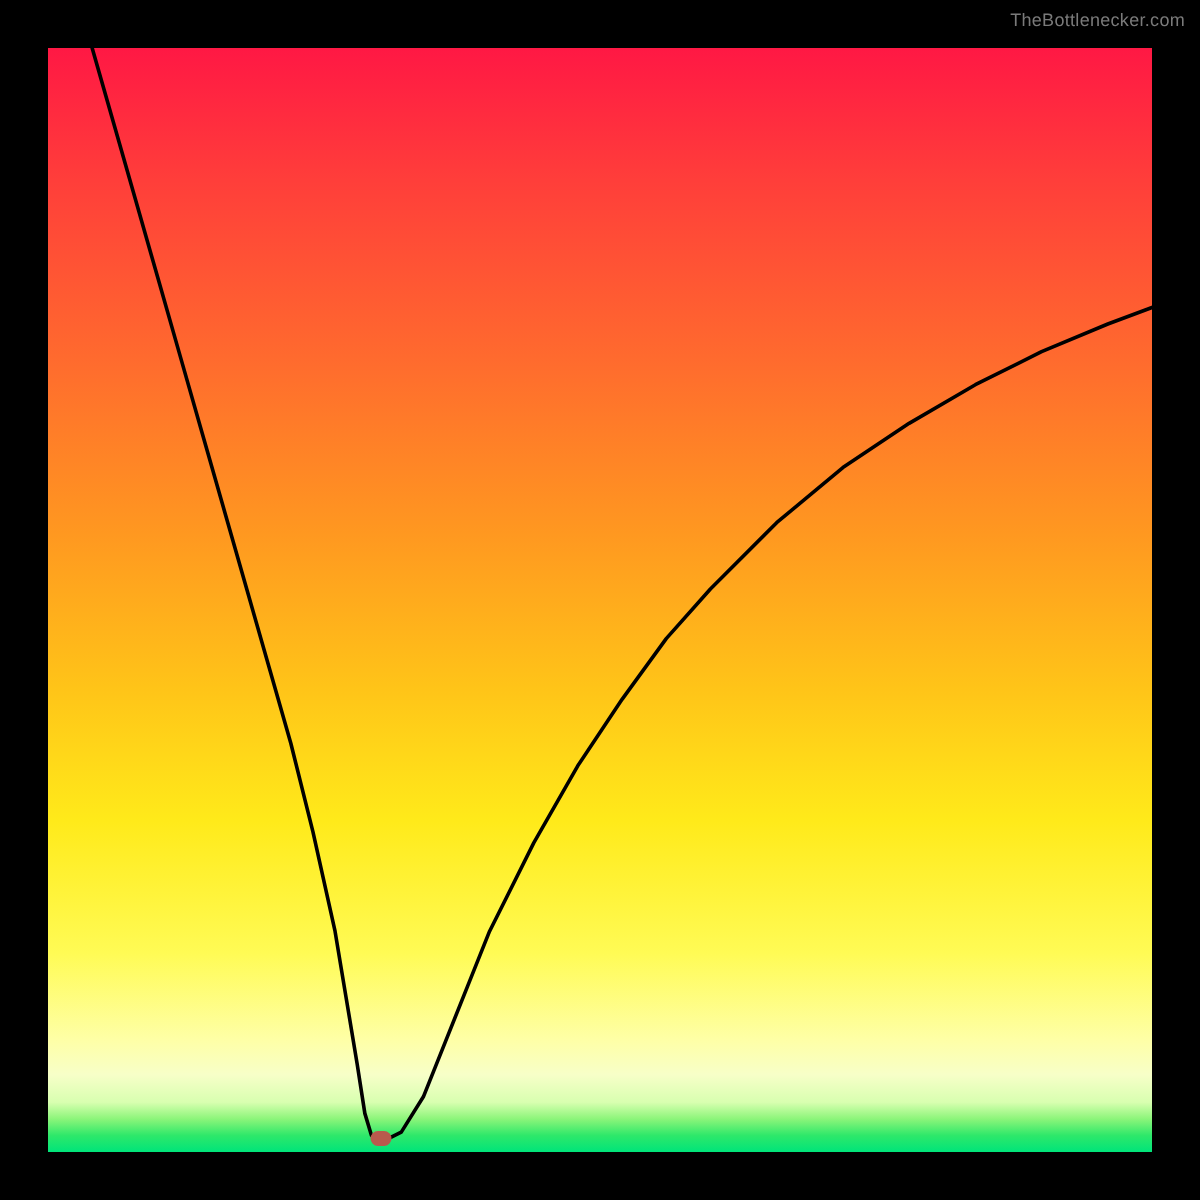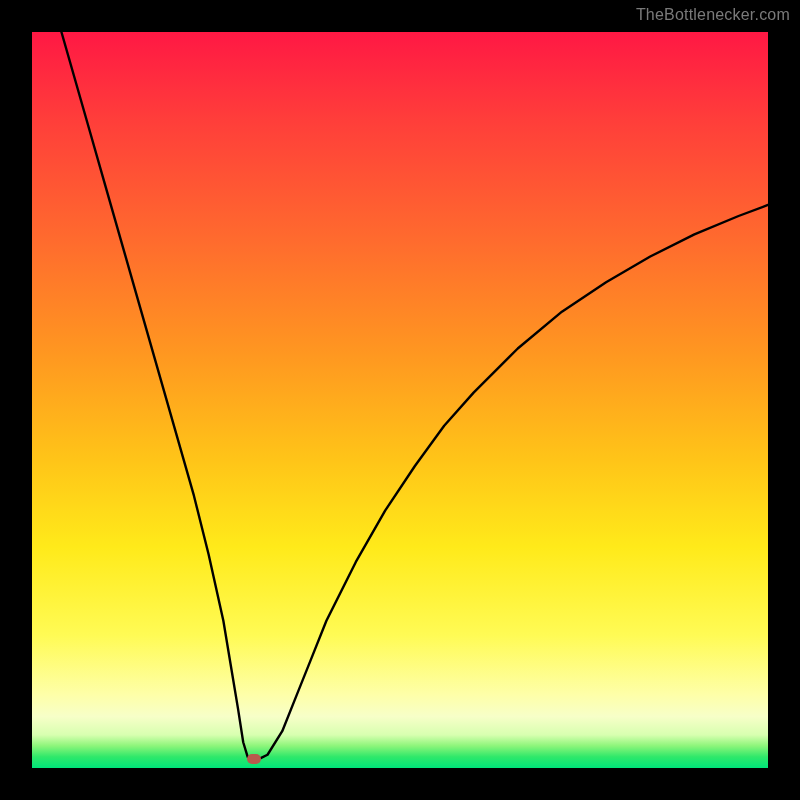--- a/index.html
+++ b/index.html
@@ -39,21 +39,21 @@
       #8cf57a 97%,
       #2ee86a 98.5%,
       #00e47a 100%
     );
   }
   .watermark {
     position: absolute;
     top: 6px;
     right: 10px;
     color: #7a7a7a;
-    font-size: 16px;
+    font-size: 12px;
     letter-spacing: 0.2px;
     user-select: none;
   }
   svg.curve {
     position: absolute;
     left: 0; top: 0;
     width: 736px;
     height: 736px;
     overflow: visible;
   }

